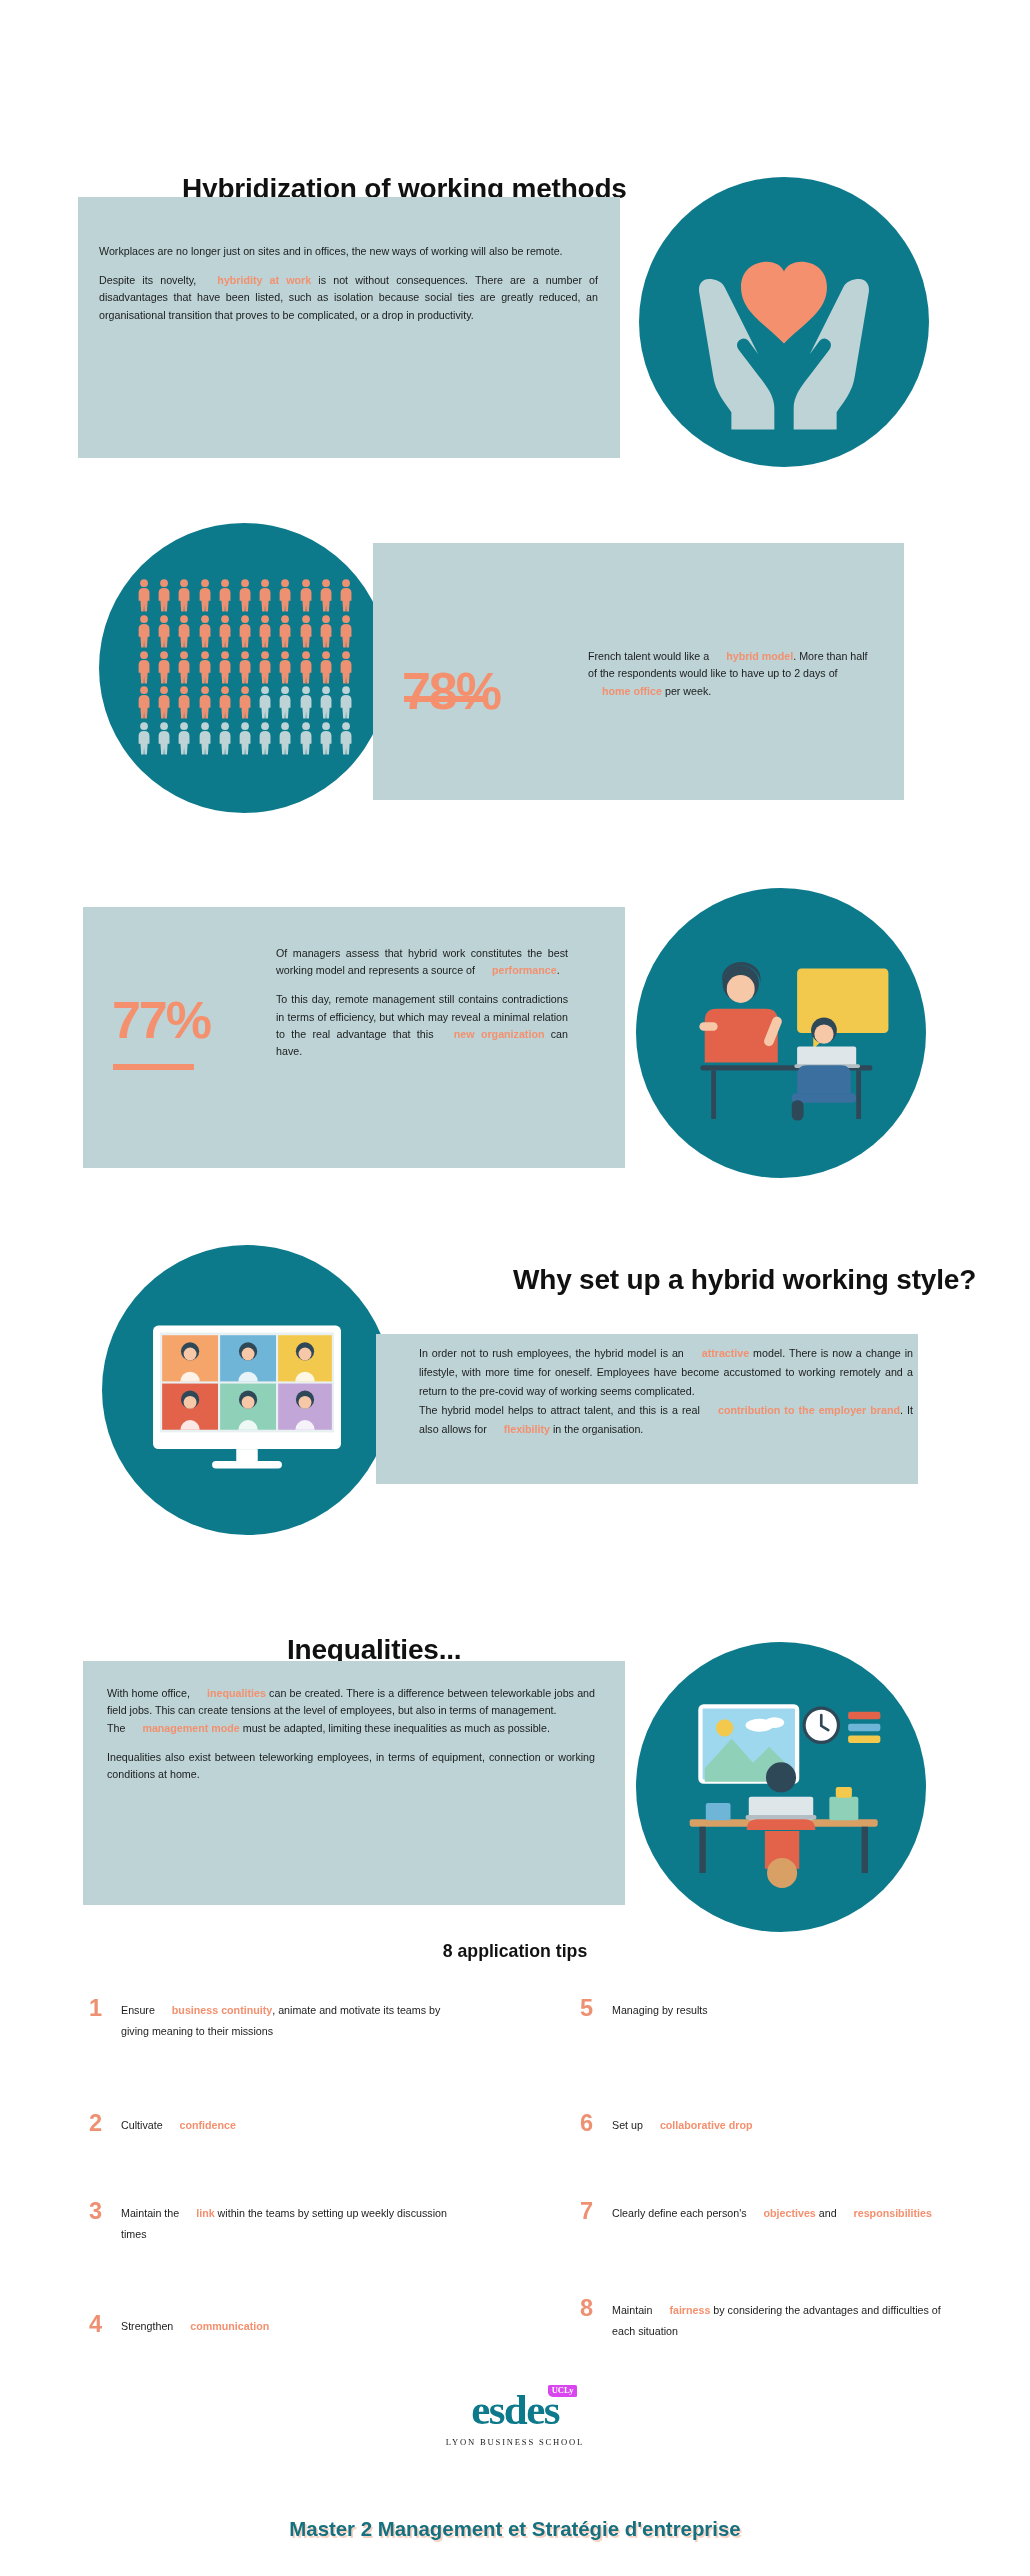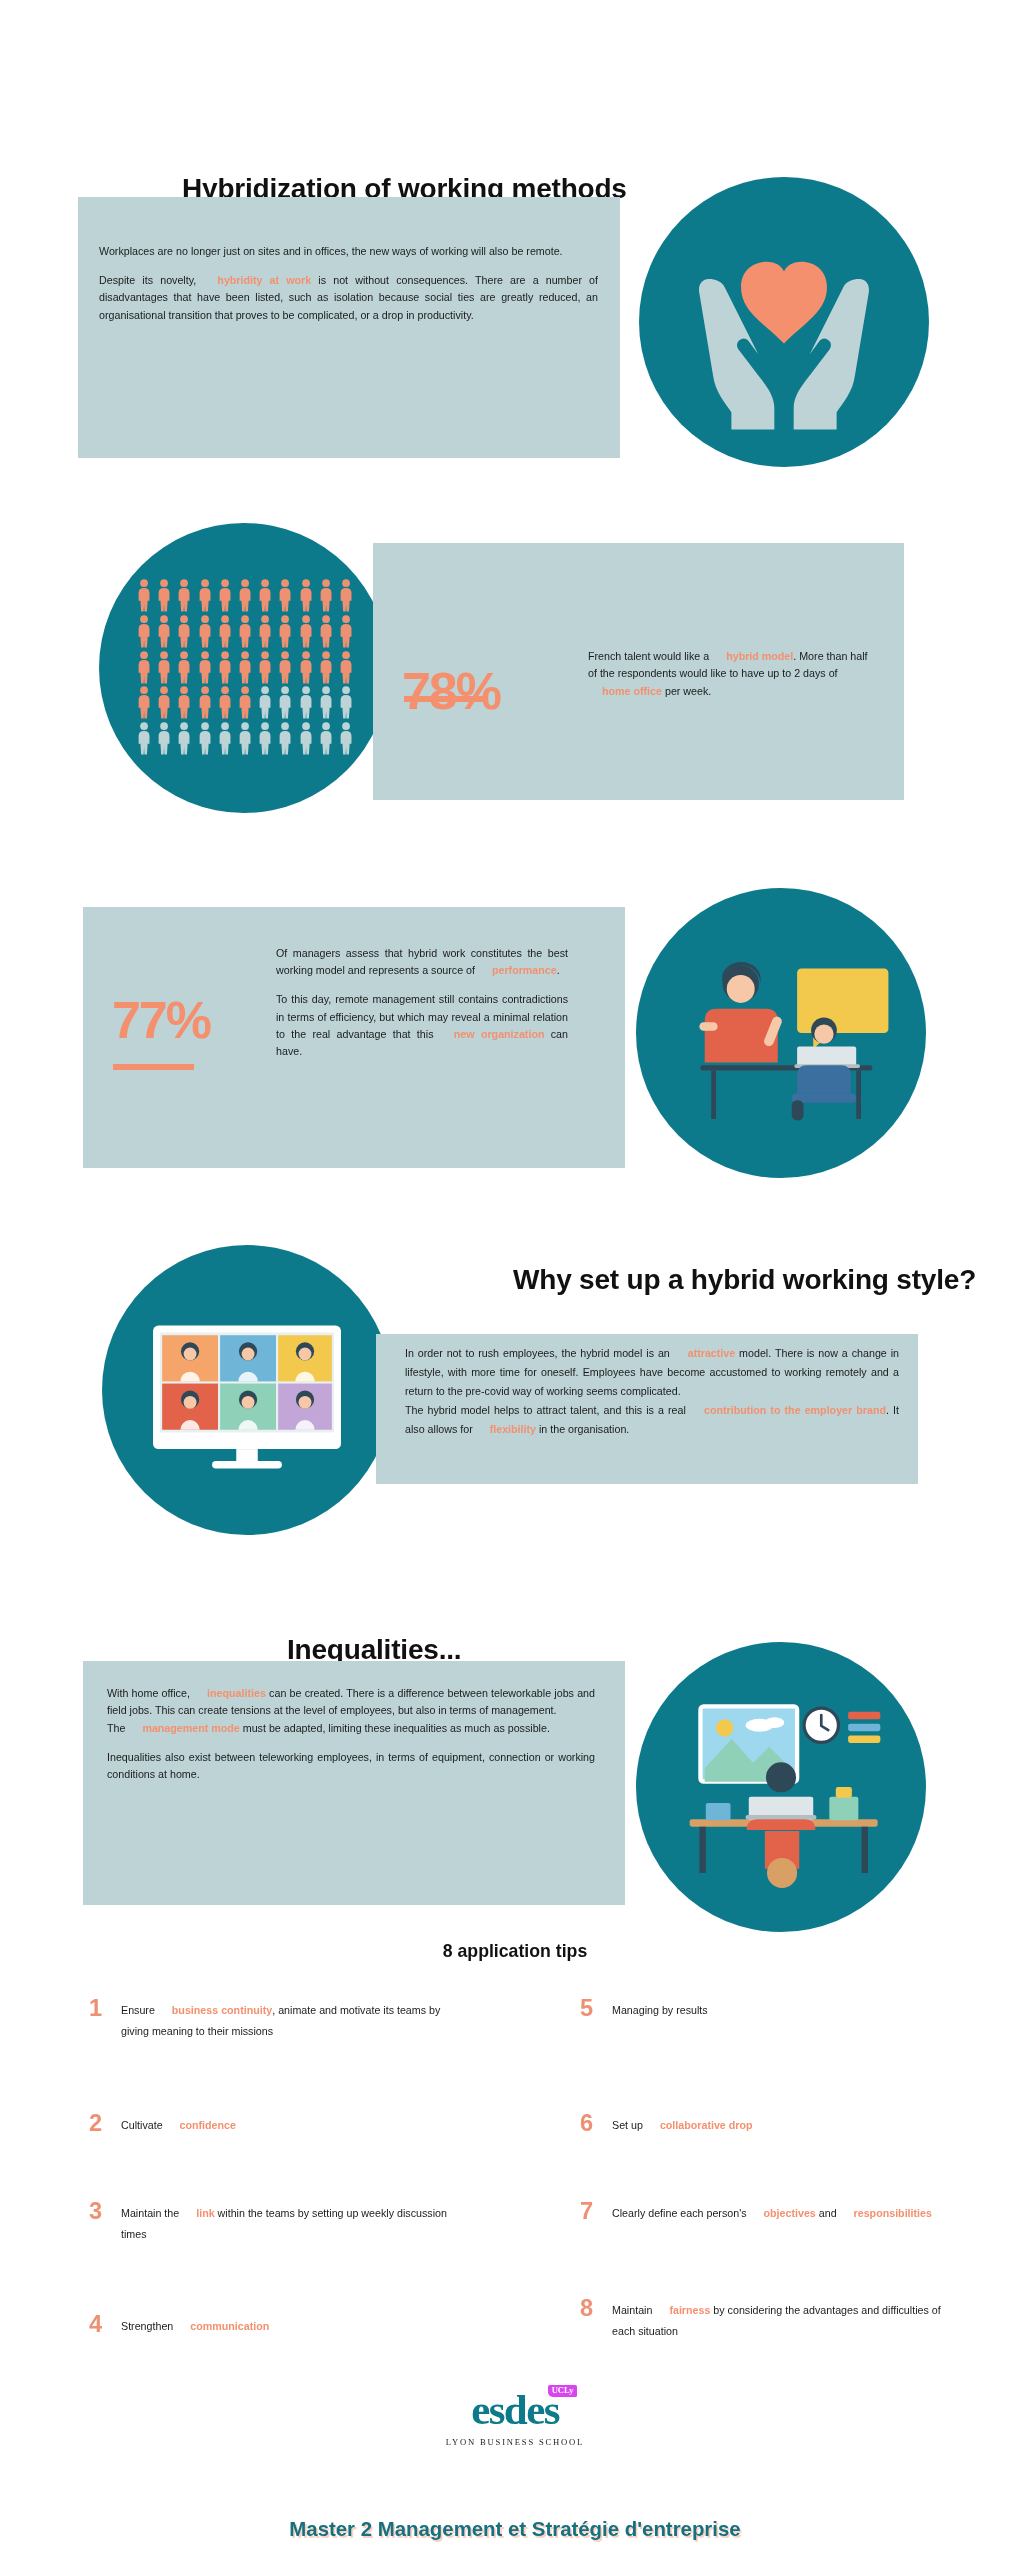--- a/index.html
+++ b/index.html
@@ -612,21 +612,21 @@
           <path d="M254 344 a18 18 0 0 1 36 0z"></path>
           <path d="M360 344 a18 18 0 0 1 36 0z"></path>
       </g>
       <rect x="250" y="380" width="40" height="26" fill="#ffffff"></rect>
       <rect x="205" y="402" width="130" height="14" rx="7" fill="#ffffff"></rect>
     </svg>
   </div>
 
   <div class="panel" style="left:376px; top:1334px; width:542px; height:150px;"></div>
 
-  <div class="body-text" style="left:405px; top:1344px; width:494px; line-height:1.78;">
+  <div class="body-text" style="left:419px; top:1344px; width:494px; line-height:1.78;">
     <p>In order not to rush employees, the hybrid model is an <span class="hl">attractive</span> model. There is now a change in lifestyle, with more time for oneself. Employees have become accustomed to working remotely and a return to the pre-covid way of working seems complicated.</p>
     <p style="margin-top:0;">The hybrid model helps to attract talent, and this is a real <span class="hl">contribution to the employer brand</span>. It also allows for <span class="hl">flexibility</span> in the organisation.</p>
   </div>
 
   <div class="section-heading" style="left:287px; top:1634px;">Inequalities...</div>
 
   <div class="panel" style="left:83px; top:1661px; width:542px; height:244px;"></div>
 
   <div class="circle" style="left:636px; top:1642px; width:290px; height:290px;">
     <svg viewBox="0 0 540 540" width="290" height="290">

